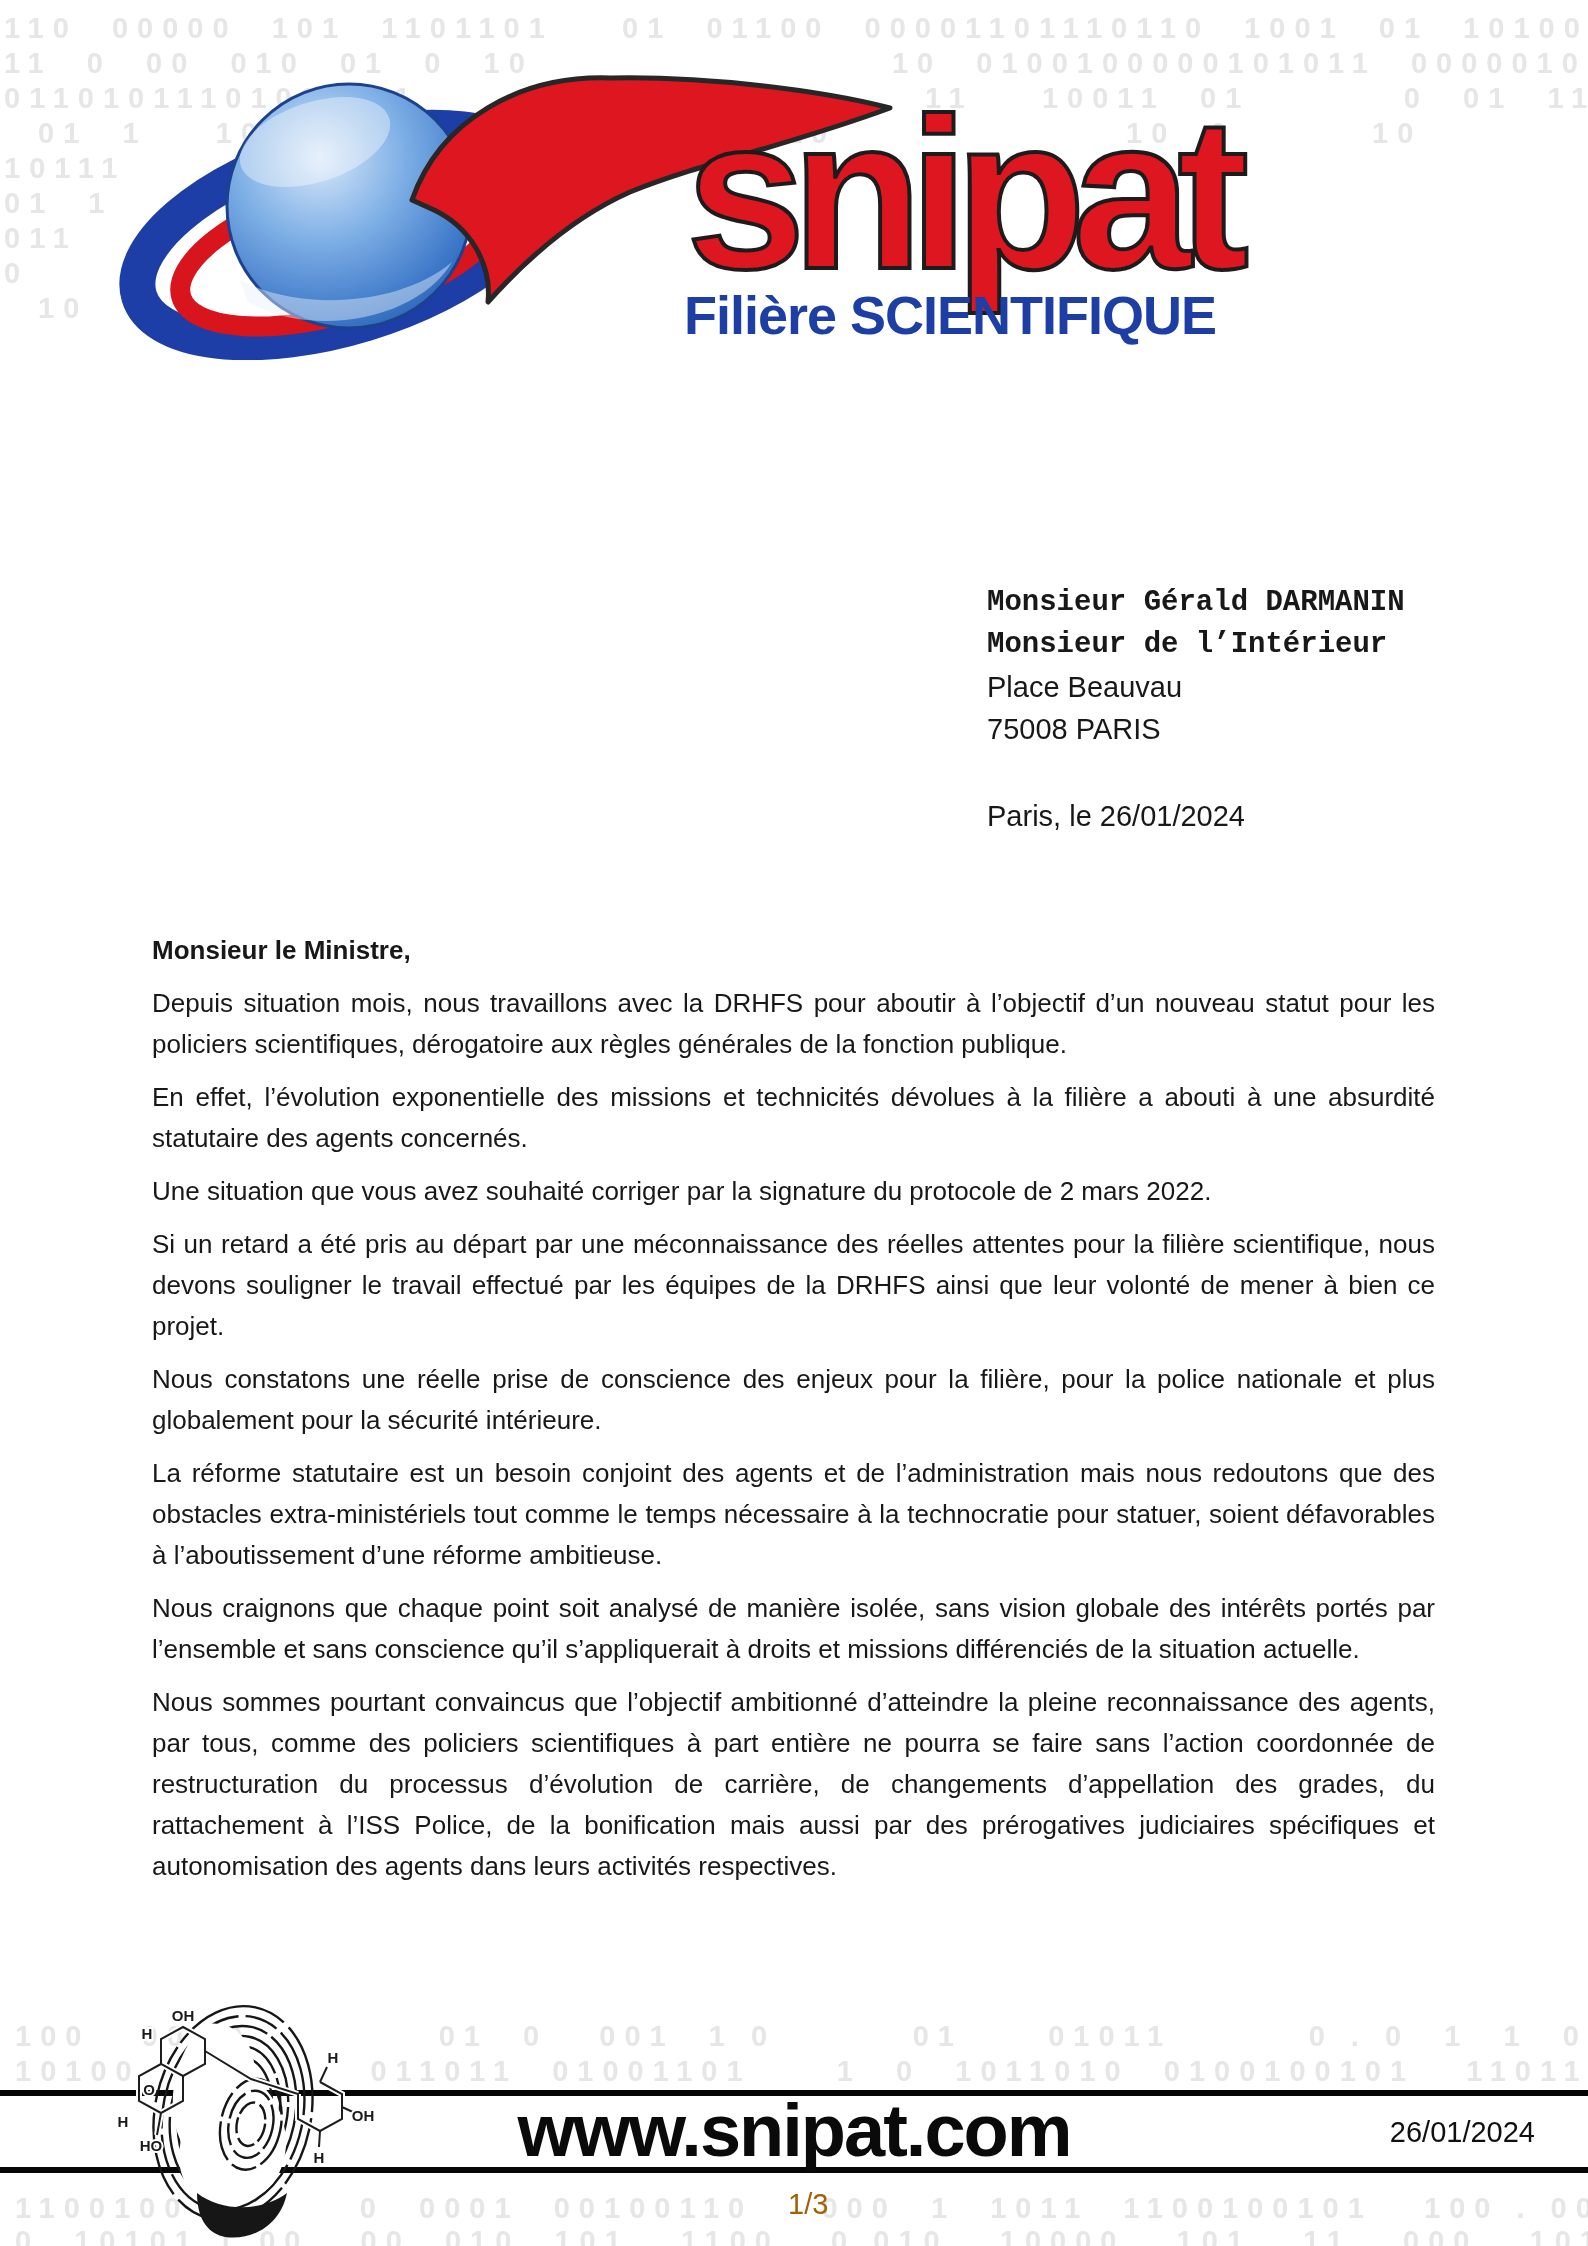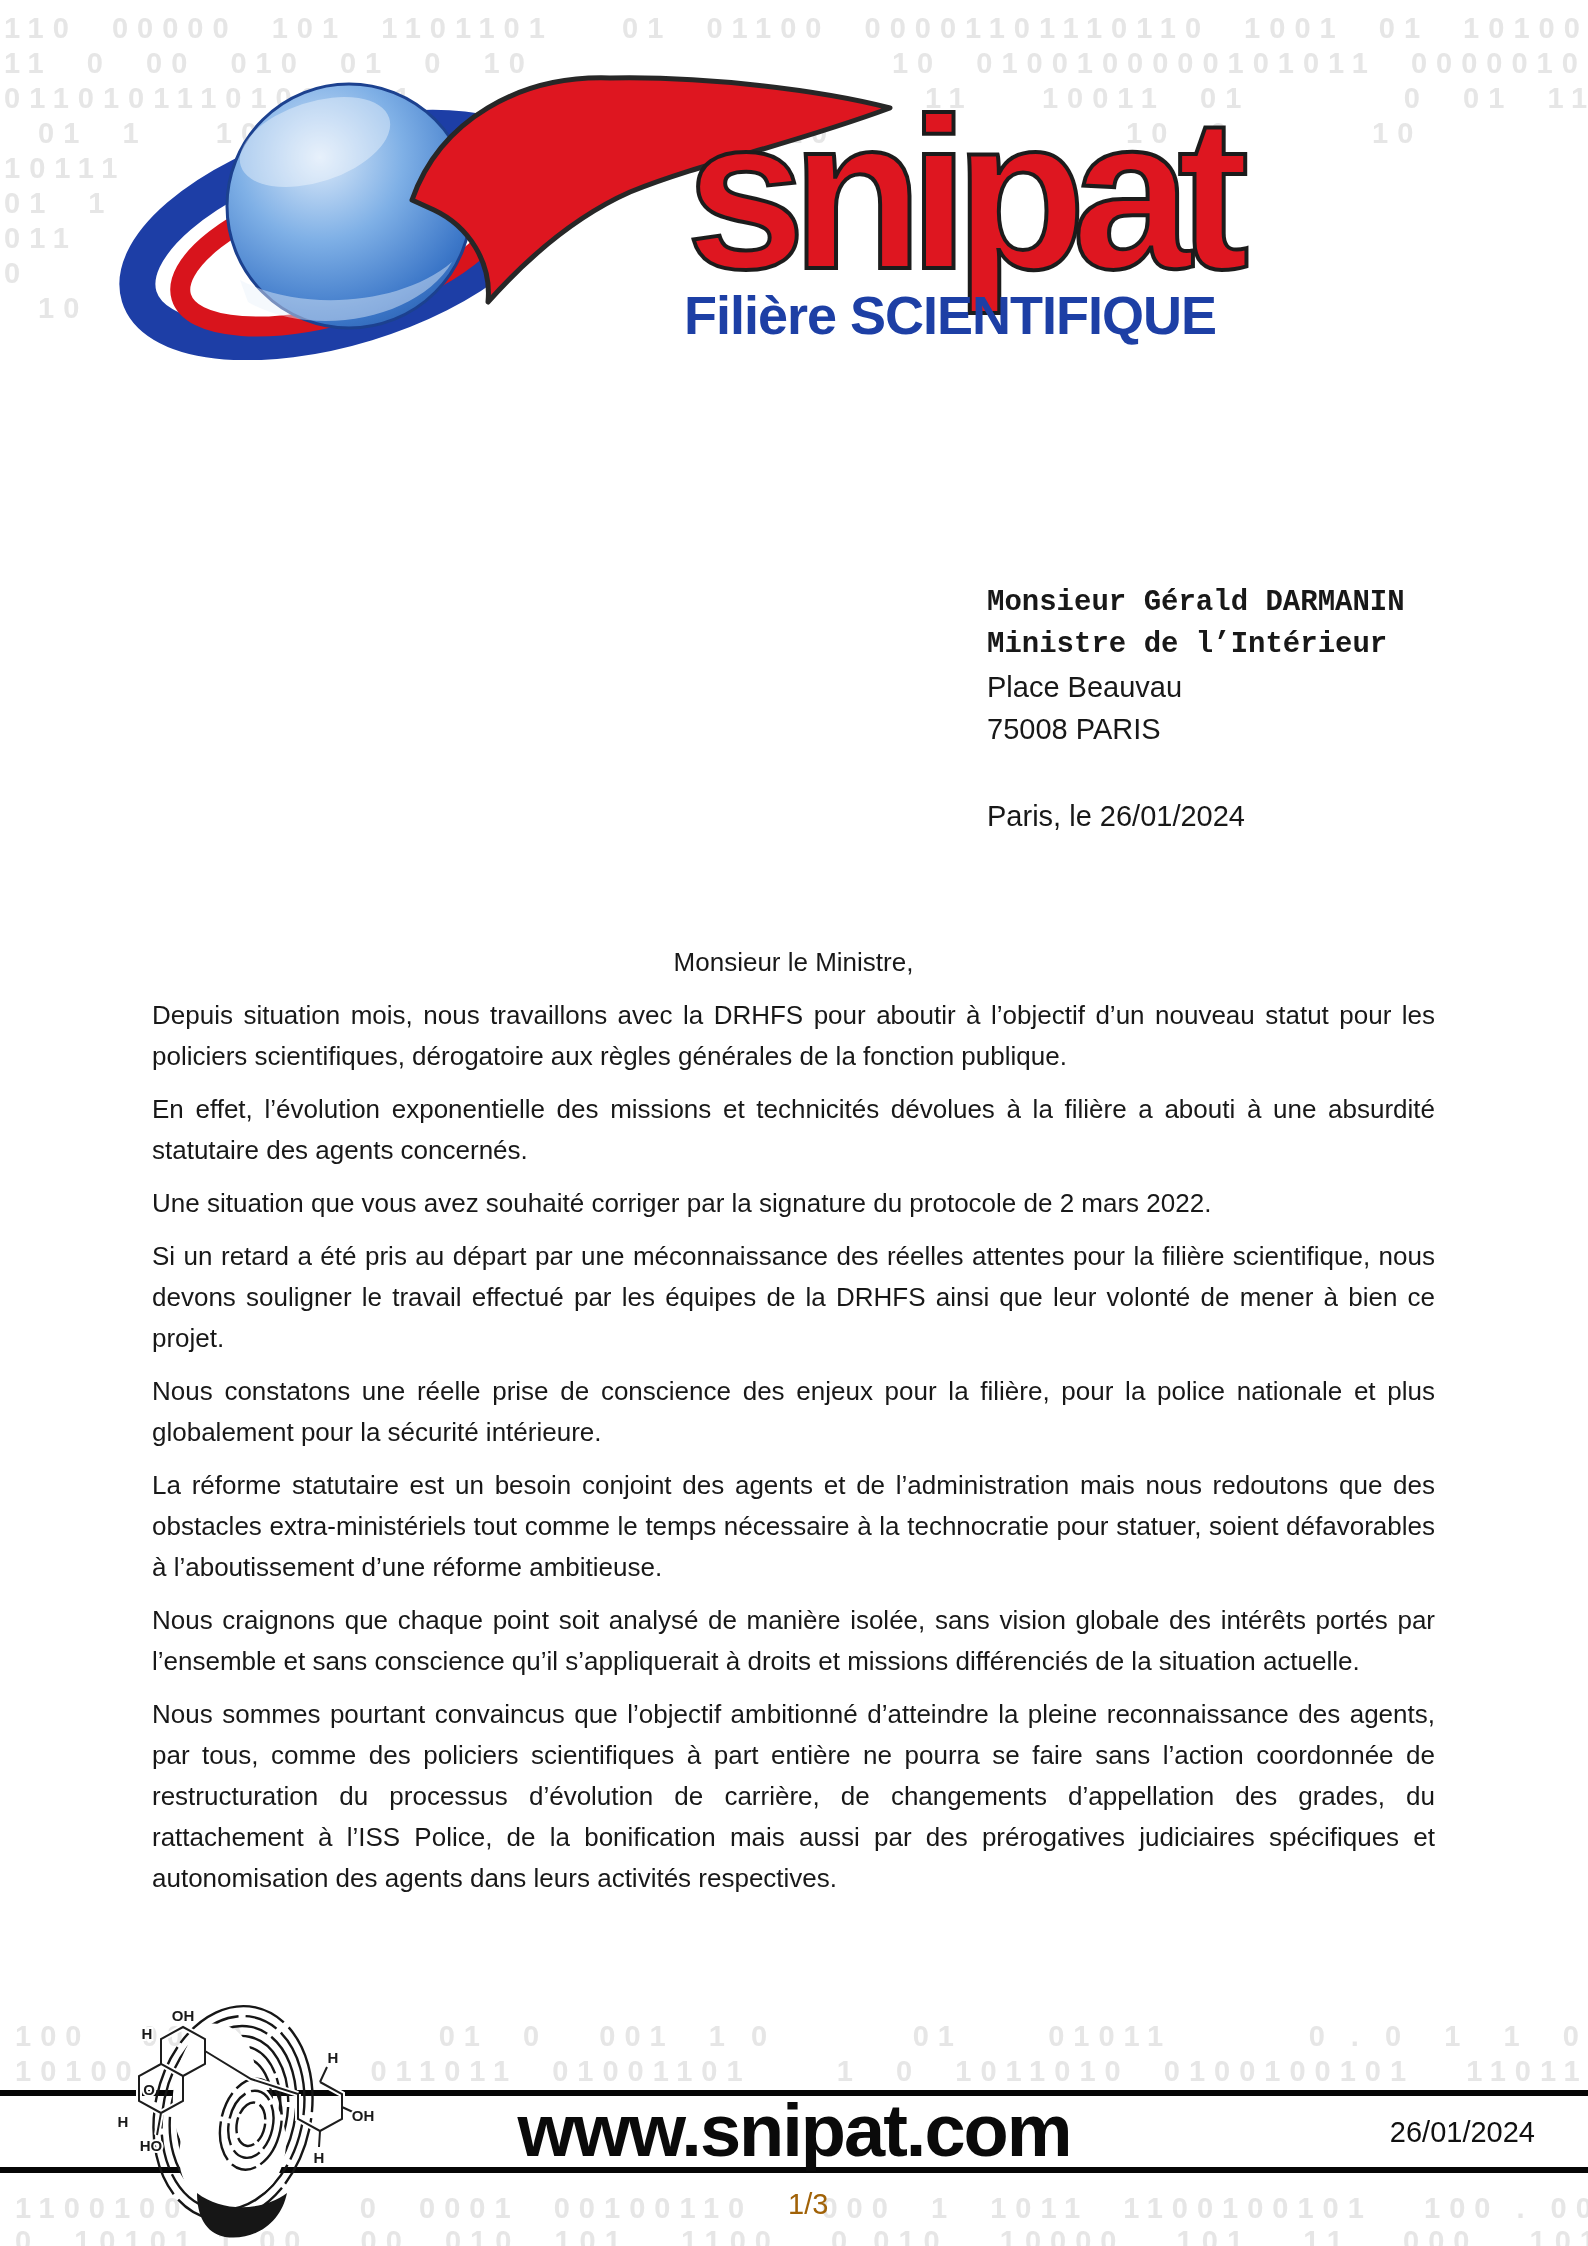--- a/index.html
+++ b/index.html
@@ -21,21 +21,21 @@
 
   
   .recipient{position:absolute;left:987px;top:582px;z-index:3;font:29px/42px "Liberation Sans",sans-serif;}
   .recipient .b{font-weight:bold;font-family:Liberation Mono, monospace;}
   .dateline{position:absolute;left:987px;top:795px;z-index:3;font:29px/42px "Liberation Sans",sans-serif;}
 
   
   .body-text{position:absolute;left:152px;top:930px;width:1283px;z-index:3;
              font:26px/41px "Liberation Sans",sans-serif;}
   .body-text p{margin:12px 0 0 0;text-align:justify;}
-  .body-text p.salutation{margin-top:12px;text-align:center;}
+  .body-text p.salutation{margin-top:0;text-align:left;font-weight:bold;}
 
   
   .rule{position:absolute;left:0;width:1588px;height:6px;background:#060606;z-index:1;}
   .rule1{top:2090px;}
   .rule2{top:2167px;}
   .website{position:absolute;left:0;top:2094px;width:1588px;text-align:center;z-index:3;
            font:bold 74px/74px "Liberation Sans",sans-serif;letter-spacing:-2px;color:#0a0a0a;}
   .footer-date{position:absolute;left:1300px;top:2114px;width:235px;text-align:right;z-index:3;
                font:29px/36px "Liberation Sans",sans-serif;color:#101010;}
   .page-number{position:absolute;left:788px;top:2186px;z-index:3;
@@ -81,21 +81,21 @@
     <path d="M 322 150 C 350 70 430 25 520 28 C 615 26 730 40 800 58
              C 700 95 615 112 540 142 C 488 165 440 205 398 252
              C 402 212 378 176 344 160 Z" fill="#de1620" stroke="#272727" stroke-width="5" stroke-linejoin="round"></path>
   </svg>
 
   <div class="brand">snipat</div>
   <div class="tagline">Filière SCIENTIFIQUE</div>
 
   <div class="recipient">
     <div class="b">Monsieur Gérald DARMANIN</div>
-    <div class="b">Ministre de l’Intérieur</div>
+    <div class="b">Monsieur de l’Intérieur</div>
     <div>Place Beauvau</div>
     <div>75008 PARIS</div>
   </div>
   <div class="dateline">Paris, le 26/01/2024</div>
 
   <div class="body-text">
     <p class="salutation">Monsieur le Ministre,</p>
     <p>Depuis situation mois, nous travaillons avec la DRHFS pour aboutir à l’objectif d’un nouveau statut pour les policiers scientifiques, dérogatoire aux règles générales de la fonction publique.</p>
     <p>En effet, l’évolution exponentielle des missions et technicités dévolues à la filière a abouti à une absurdité statutaire des agents concernés.</p>
     <p>Une situation que vous avez souhaité corriger par la signature du protocole de 2 mars 2022.</p>

